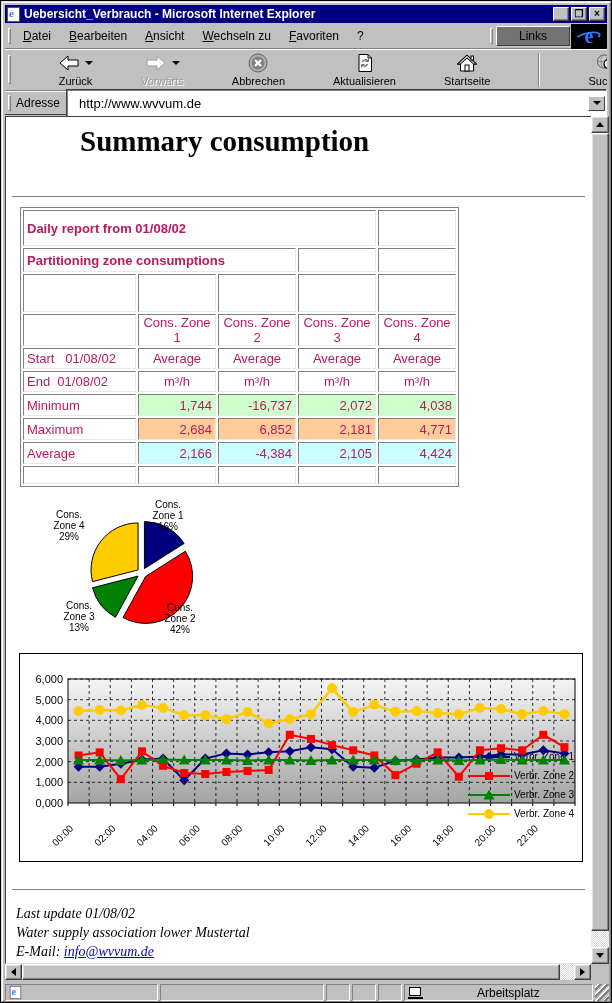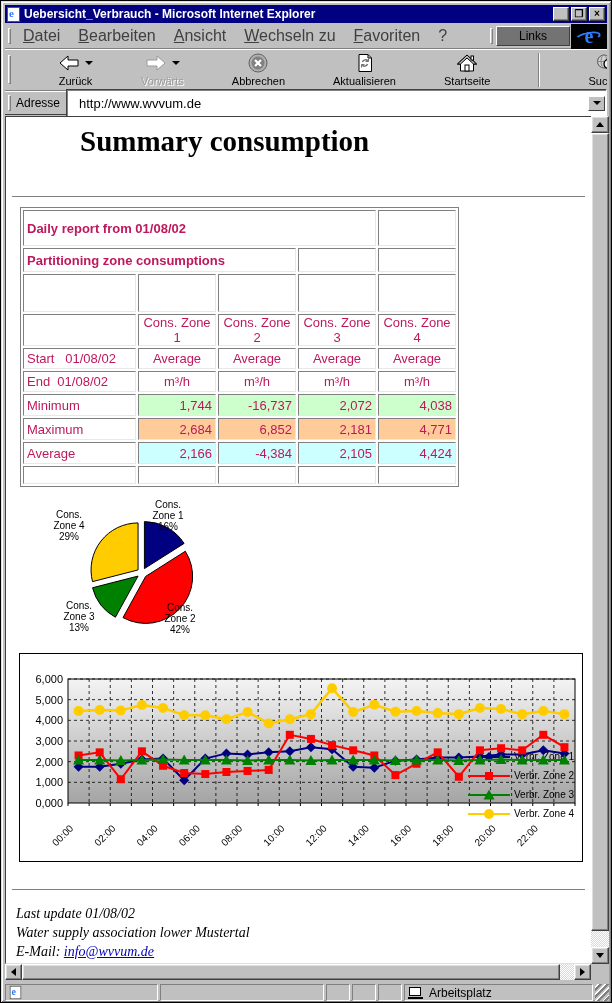--- a/index.html
+++ b/index.html
@@ -15,21 +15,21 @@
   .doc-icon{width:13px;height:15px;background:#fff;border:1px solid #555;position:relative;flex:none;}
   .doc-icon span{position:absolute;left:1px;top:-1px;font-size:11px;font-weight:bold;color:#2b7cff;font-family:"Liberation Serif",serif;}
   .winbtn{width:16px;height:14px;background:#c0c0c0;border:1px solid;border-color:#fff #404040 #404040 #fff;
     box-shadow:inset -1px -1px 0 #808080;display:flex;align-items:center;justify-content:center;
     font-size:10px;font-weight:bold;color:#000;margin-left:2px;line-height:1;}
   .winbtn.min span{margin-top:6px;}
   
   .menubar{left:4px;top:23px;right:4px;height:25px;display:flex;align-items:center;
     border-bottom:1px solid #808080;box-shadow:0 1px 0 #fff;}
   .grip{width:3px;height:70%;border:1px solid;border-color:#fff #808080 #808080 #fff;margin:0 3px;flex:none;}
-  .menu-item{font-size:16px;padding:3px 9px;color:#404040;white-space:nowrap;}
+  .menu-item{font-size:12px;padding:3px 9px;color:#000000;white-space:nowrap;}
   .menu-item::first-letter{text-decoration:underline;}
   .menu-spacer{flex:1;}
   .links-btn{font-size:12px;padding:2px 22px;border:1px solid;border-color:#fff #404040 #404040 #fff;background:#737373;margin-right:1px;}
   .ie-logo{width:36px;height:25px;background:#000;display:flex;align-items:center;justify-content:center;position:relative;flex:none;}
   .ie-logo b{color:#2b7cff;font-size:20px;font-family:"Liberation Serif",serif;line-height:1;}
   .ie-logo i{position:absolute;width:26px;height:10px;border:2px solid #2b7cff;border-radius:50%;
     border-left-color:transparent;border-bottom-color:transparent;transform:rotate(-12deg);top:8px;left:4px;}
   
   .toolbar{left:4px;top:48px;right:4px;height:42px;display:flex;align-items:center;
     border-bottom:1px solid #808080;box-shadow:0 1px 0 #fff;overflow:hidden;gap:40px;}
@@ -93,21 +93,21 @@
   .tri.right{border-top:4px solid transparent;border-bottom:4px solid transparent;border-left:5px solid #000;}
   .thumb{position:absolute;background:#c0c0c0;border:1px solid;border-color:#fff #404040 #404040 #fff;
     box-shadow:inset -1px -1px 0 #808080,inset 1px 1px 0 #dfdfdf;}
   .corner{left:590px;top:963px;width:18px;height:16px;background:#c0c0c0;}
   
   .statusbar{left:4px;top:981px;width:604px;height:19px;display:flex;align-items:stretch;gap:2px;padding-top:2px;}
   .pane{border:1px solid;border-color:#808080 #fff #fff #808080;display:flex;align-items:center;font-size:12px;padding:0 3px;}
   .pane.p1{width:153px;}
   .pane.p2{width:164px;}
   .pane.small{width:24px;}
-  .pane.zone{flex:1;}
+  .pane.zone{flex:1;gap:48px;}
   .sgrip{width:14px;background:repeating-linear-gradient(135deg,#c0c0c0 0 2px,#fff 2px 3px,#808080 3px 5px);}
   .mini-computer{width:16px;height:12px;margin-right:5px;position:relative;flex:none;}
   .mini-computer .scr{position:absolute;left:1px;top:0;width:12px;height:9px;background:#fff;border:1px solid #000;}
   .mini-computer .base{position:absolute;left:0;bottom:0;width:15px;height:2px;background:#808080;border:1px solid #000;}
 </style>
 </head>
 <body>
 
 <div class="window">
 

